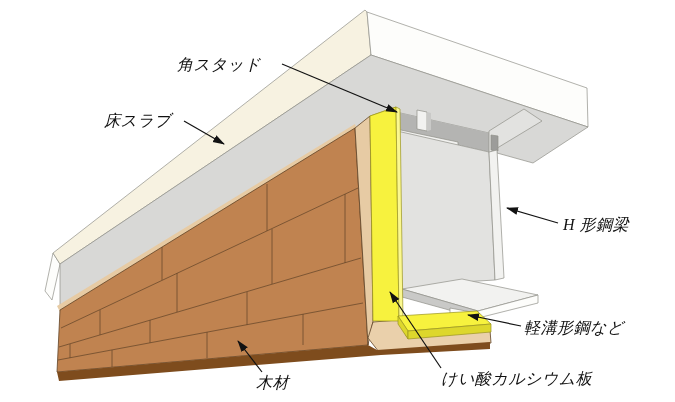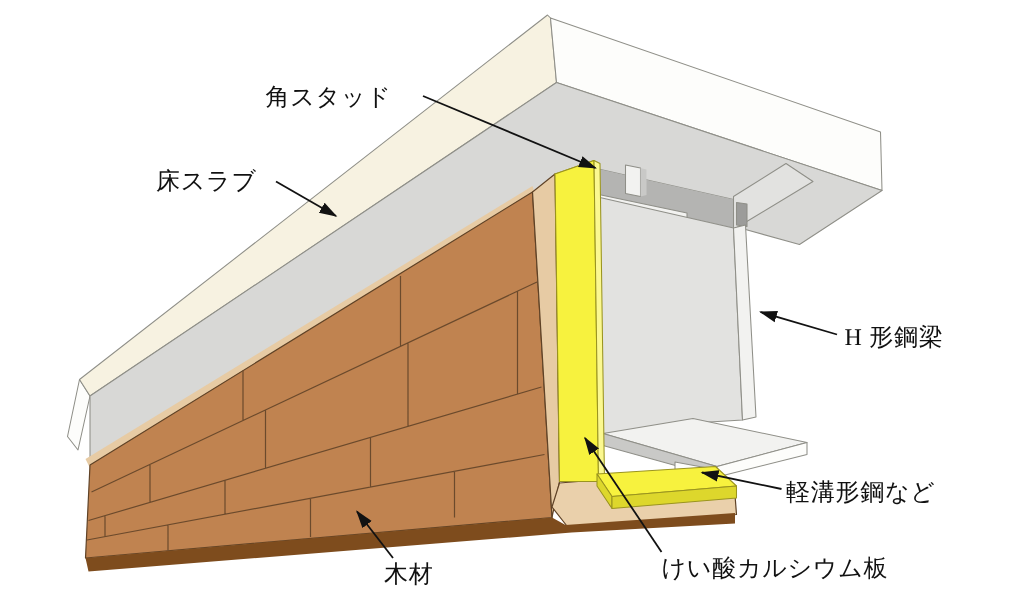--- a/index.html
+++ b/index.html
@@ -1,16 +1,16 @@
 <!DOCTYPE html>
 <html style="--slab_top: #f7f2e1; --slab_end: #fdfdfb; --slab_soffit: #d8d8d6; --steel_shadow: #b4b4b2; --steel_web: #e2e2e0; --steel_light: #f2f2f0; --steel_mid: #c9c9c7; --steel_dark: #9c9c9a; --yellow_board: #f7f23e; --yellow_dark: #ddd72c; --yellow_light: #fbf890; --wood_face: #c08350; --wood_light: #e7cba4; --wood_band: #ead0ab; --wood_dark: #7e4c1d; --line: #121212;"><head>
 <meta charset="utf-8">
 <style>
   html,body{margin:0;padding:0;background:#ffffff;}
-  .stage{width:675px;height:402px;position:relative;background:#fff;overflow:hidden;}
+  .stage{width:675px;height:402px;position:relative;background:#fff;overflow:hidden;font-style:italic;}
   svg{display:block;}
   
   .f-slabtop{fill:var(--slab_top);}
   .f-slabend{fill:var(--slab_end);}
   .f-soffit{fill:var(--slab_soffit);}
   .f-shadow{fill:var(--steel_shadow);}
   .f-web{fill:var(--steel_web);}
   .f-steel-l{fill:var(--steel_light);}
   .f-steel-m{fill:var(--steel_mid);}
   .f-steel-d{fill:var(--steel_dark);}

